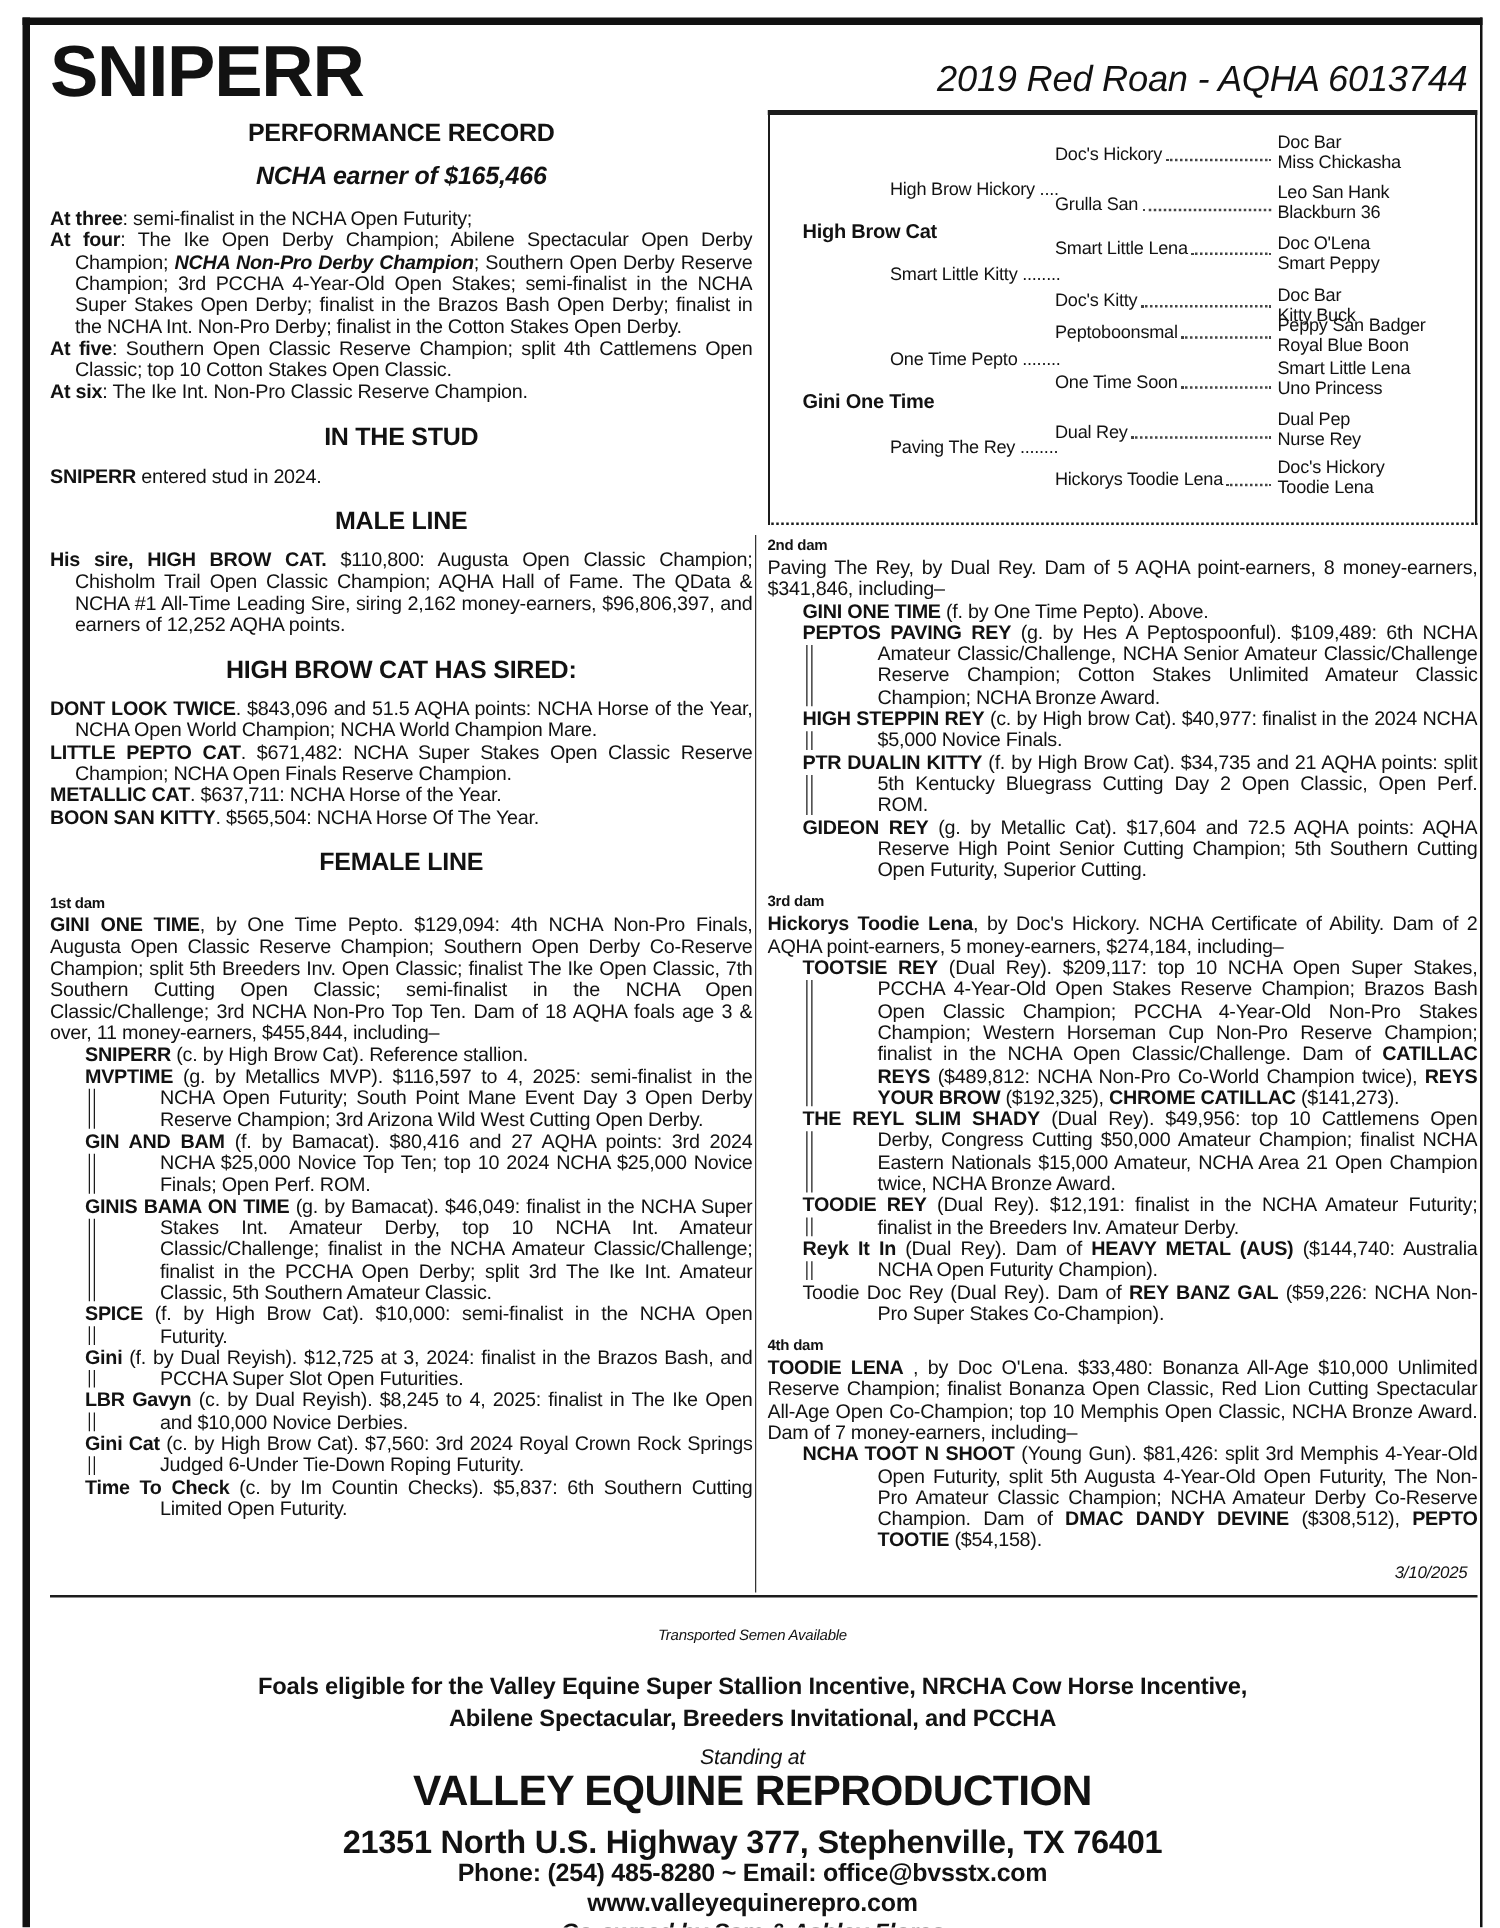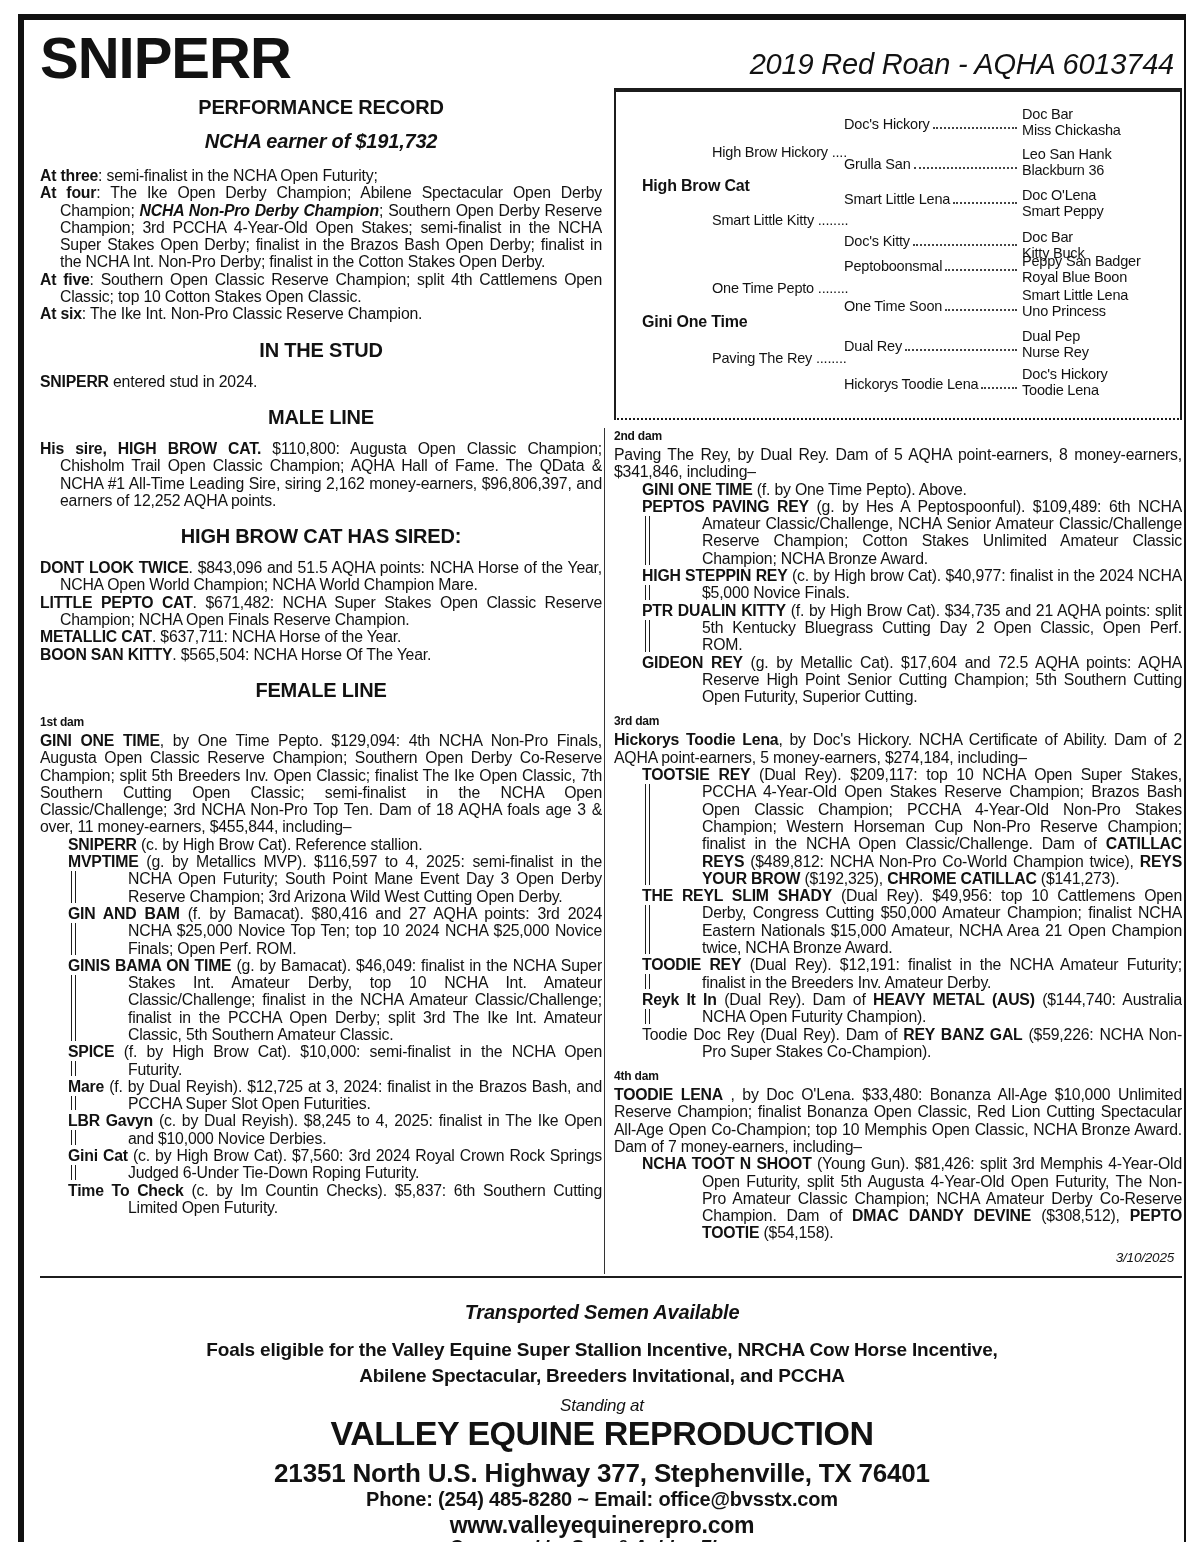--- a/index.html
+++ b/index.html
@@ -44,43 +44,43 @@
   .pg3{position:absolute;left:228px;width:174px;display:flex;align-items:flex-end;}
   .pg3 .nm{white-space:nowrap;}
   .pg3 .ldr{flex:1;border-bottom:2px dotted #444;margin:0 1px 3px 3px;}
   .pg4{position:absolute;left:406px;line-height:16px;white-space:nowrap;}
   
   .vdiv{position:absolute;left:604px;top:428px;width:1px;height:846px;background:#333;}
   .rule{position:absolute;left:40px;top:1276px;width:1142px;height:2px;background:#1c1c1c;}
   .date{position:absolute;right:26px;top:1250px;font-size:13.5px;font-style:italic;}
   
   .fline{position:absolute;left:22px;width:1160px;text-align:center;white-space:nowrap;}
-  .f-transported{top:1301px;font-size:20px;font-weight:bold;font-style:italic;text-align:center;}
+  .f-transported{top:1301px;font-size:12px;font-weight:normal;font-style:italic;text-align:center;}
   .f-elig1{top:1339px;font-size:19px;font-weight:bold;}
   .f-elig2{top:1365px;font-size:19px;font-weight:bold;}
   .f-standing{top:1396px;font-size:17px;font-style:italic;}
   .f-farm{top:1414px;font-size:34px;font-weight:bold;letter-spacing:-0.5px;}
   .f-address{top:1458px;font-size:26px;font-weight:bold;}
   .f-phone{top:1488px;font-size:20px;font-weight:bold;}
-  .f-web{top:1512px;font-size:23px;font-weight:bold;}
+  .f-web{top:1512px;font-size:20px;font-weight:bold;}
   .f-owners{top:1536px;font-size:19px;font-weight:bold;font-style:italic;}
 </style>
 </head>
 <body>
 
 <div class="border-top"></div>
 <div class="border-left"></div>
 <div class="border-right"></div>
 
 <div class="title">SNIPERR</div>
 <div class="subtitle">2019 Red Roan - AQHA 6013744</div>
 
 <div class="col-left">
   <div class="h1 first">PERFORMANCE RECORD</div>
-  <div class="earner">NCHA earner of $191,732</div>
+  <div class="earner">NCHA earner of $165,466</div>
   <p class="hang"><span class="b">At three</span><span>: semi-finalist in the NCHA Open Futurity;</span></p>
   <p class="hang"><span class="b">At four</span><span>: The Ike Open Derby Champion; Abilene Spectacular Open Derby Champion; </span><span class="b i">NCHA Non-Pro Derby Champion</span><span>; Southern Open Derby Reserve Champion; 3rd PCCHA 4-Year-Old Open Stakes; semi-finalist in the NCHA Super Stakes Open Derby; finalist in the Brazos Bash Open Derby; finalist in the NCHA Int. Non-Pro Derby; finalist in the Cotton Stakes Open Derby.</span></p>
   <p class="hang"><span class="b">At five</span><span>: Southern Open Classic Reserve Champion; split 4th Cattlemens Open Classic; top 10 Cotton Stakes Open Classic.</span></p>
   <p class="hang"><span class="b">At six</span><span>: The Ike Int. Non-Pro Classic Reserve Champion.</span></p>
 
   <div class="h1">IN THE STUD</div>
   <p class="flush"><span class="b">SNIPERR</span><span> entered stud in 2024.</span></p>
 
   <div class="h1">MALE LINE</div>
   <p class="hang"><span class="b">His sire, HIGH BROW CAT.</span><span> $110,800: Augusta Open Classic Champion; Chisholm Trail Open Classic Champion; AQHA Hall of Fame. The QData &amp; NCHA #1 All-Time Leading Sire, siring 2,162 money-earners, $96,806,397, and earners of 12,252 AQHA points.</span></p>
@@ -92,21 +92,21 @@
   <p class="hang"><span class="b">BOON SAN KITTY</span><span>. $565,504: NCHA Horse Of The Year.</span></p>
 
   <div class="h1">FEMALE LINE</div>
   <div class="damlabel">1st dam</div>
   <p class="flush"><span class="b">GINI ONE TIME</span><span>, by One Time Pepto. $129,094: 4th NCHA Non-Pro Finals, Augusta Open Classic Reserve Champion; Southern Open Derby Co-Reserve Champion; split 5th Breeders Inv. Open Classic; finalist The Ike Open Classic, 7th Southern Cutting Open Classic; semi-finalist in the NCHA Open Classic/Challenge; 3rd NCHA Non-Pro Top Ten. Dam of 18 AQHA foals age 3 &amp; over, 11 money-earners, $455,844, including–</span></p>
   <p class="entry"><span class="b">SNIPERR</span><span> (c. by High Brow Cat). Reference stallion.</span></p>
   <p class="entry bars"><span class="b">MVPTIME</span><span> (g. by Metallics MVP). $116,597 to 4, 2025: semi-finalist in the NCHA Open Futurity; South Point Mane Event Day 3 Open Derby Reserve Champion; 3rd Arizona Wild West Cutting Open Derby.</span></p>
   <p class="entry bars"><span class="b">GIN AND BAM</span><span> (f. by Bamacat). $80,416 and 27 AQHA points: 3rd 2024 NCHA $25,000 Novice Top Ten; top 10 2024 NCHA $25,000 Novice Finals; Open Perf. ROM.</span></p>
   <p class="entry bars"><span class="b">GINIS BAMA ON TIME</span><span> (g. by Bamacat). $46,049: finalist in the NCHA Super Stakes Int. Amateur Derby, top 10 NCHA Int. Amateur Classic/Challenge; finalist in the NCHA Amateur Classic/Challenge; finalist in the PCCHA Open Derby; split 3rd The Ike Int. Amateur Classic, 5th Southern Amateur Classic.</span></p>
   <p class="entry bars"><span class="b">SPICE</span><span> (f. by High Brow Cat). $10,000: semi-finalist in the NCHA Open Futurity.</span></p>
-  <p class="entry bars"><span class="b">Mare</span><span> (f. by Dual Reyish). $12,725 at 3, 2024: finalist in the Brazos Bash, and PCCHA Super Slot Open Futurities.</span></p>
+  <p class="entry bars"><span class="b">Gini</span><span> (f. by Dual Reyish). $12,725 at 3, 2024: finalist in the Brazos Bash, and PCCHA Super Slot Open Futurities.</span></p>
   <p class="entry bars"><span class="b">LBR Gavyn</span><span> (c. by Dual Reyish). $8,245 to 4, 2025: finalist in The Ike Open and $10,000 Novice Derbies.</span></p>
   <p class="entry bars"><span class="b">Gini Cat</span><span> (c. by High Brow Cat). $7,560: 3rd 2024 Royal Crown Rock Springs Judged 6-Under Tie-Down Roping Futurity.</span></p>
   <p class="entry"><span class="b">Time To Check</span><span> (c. by Im Countin Checks). $5,837: 6th Southern Cutting Limited Open Futurity.</span></p>
 </div>
 
 <div class="col-right">
   <div class="pedbox">
     <div class="pg1" style="top:86px">High Brow Cat</div>
     <div class="pg1" style="top:222px">Gini One Time</div>
 

